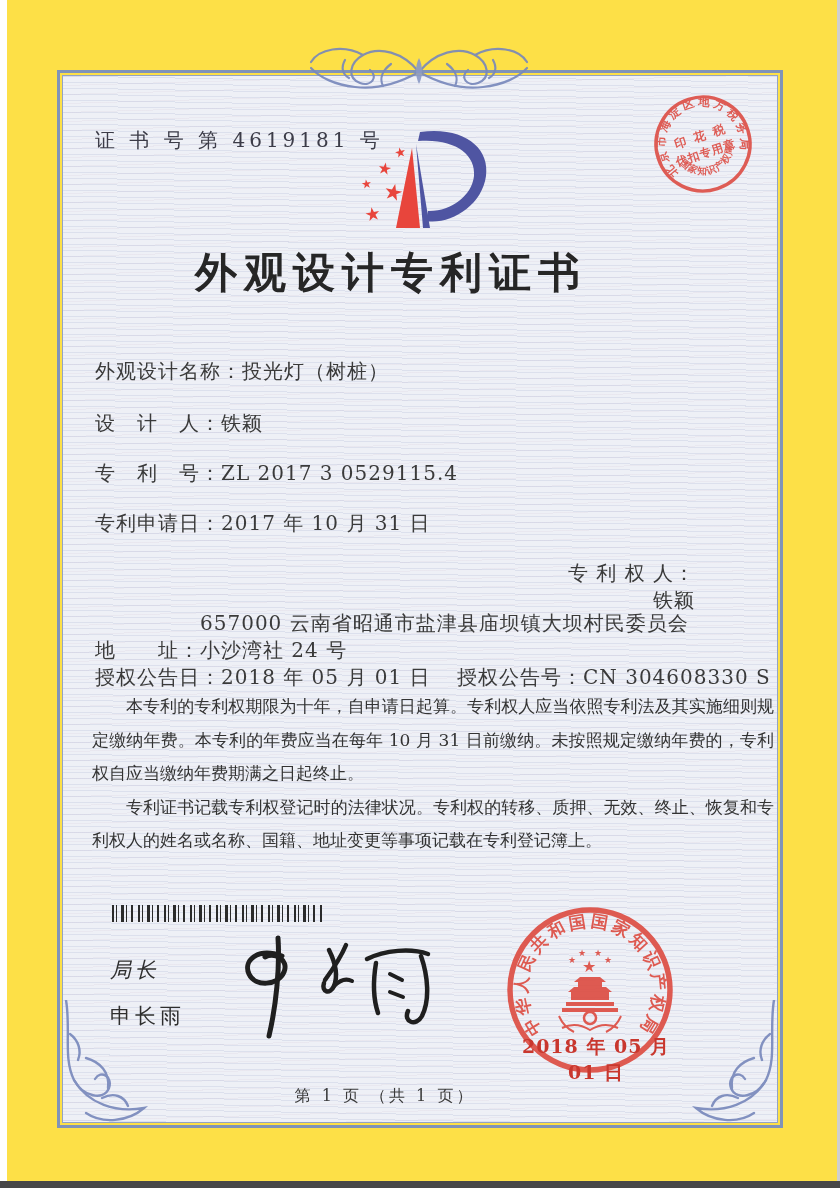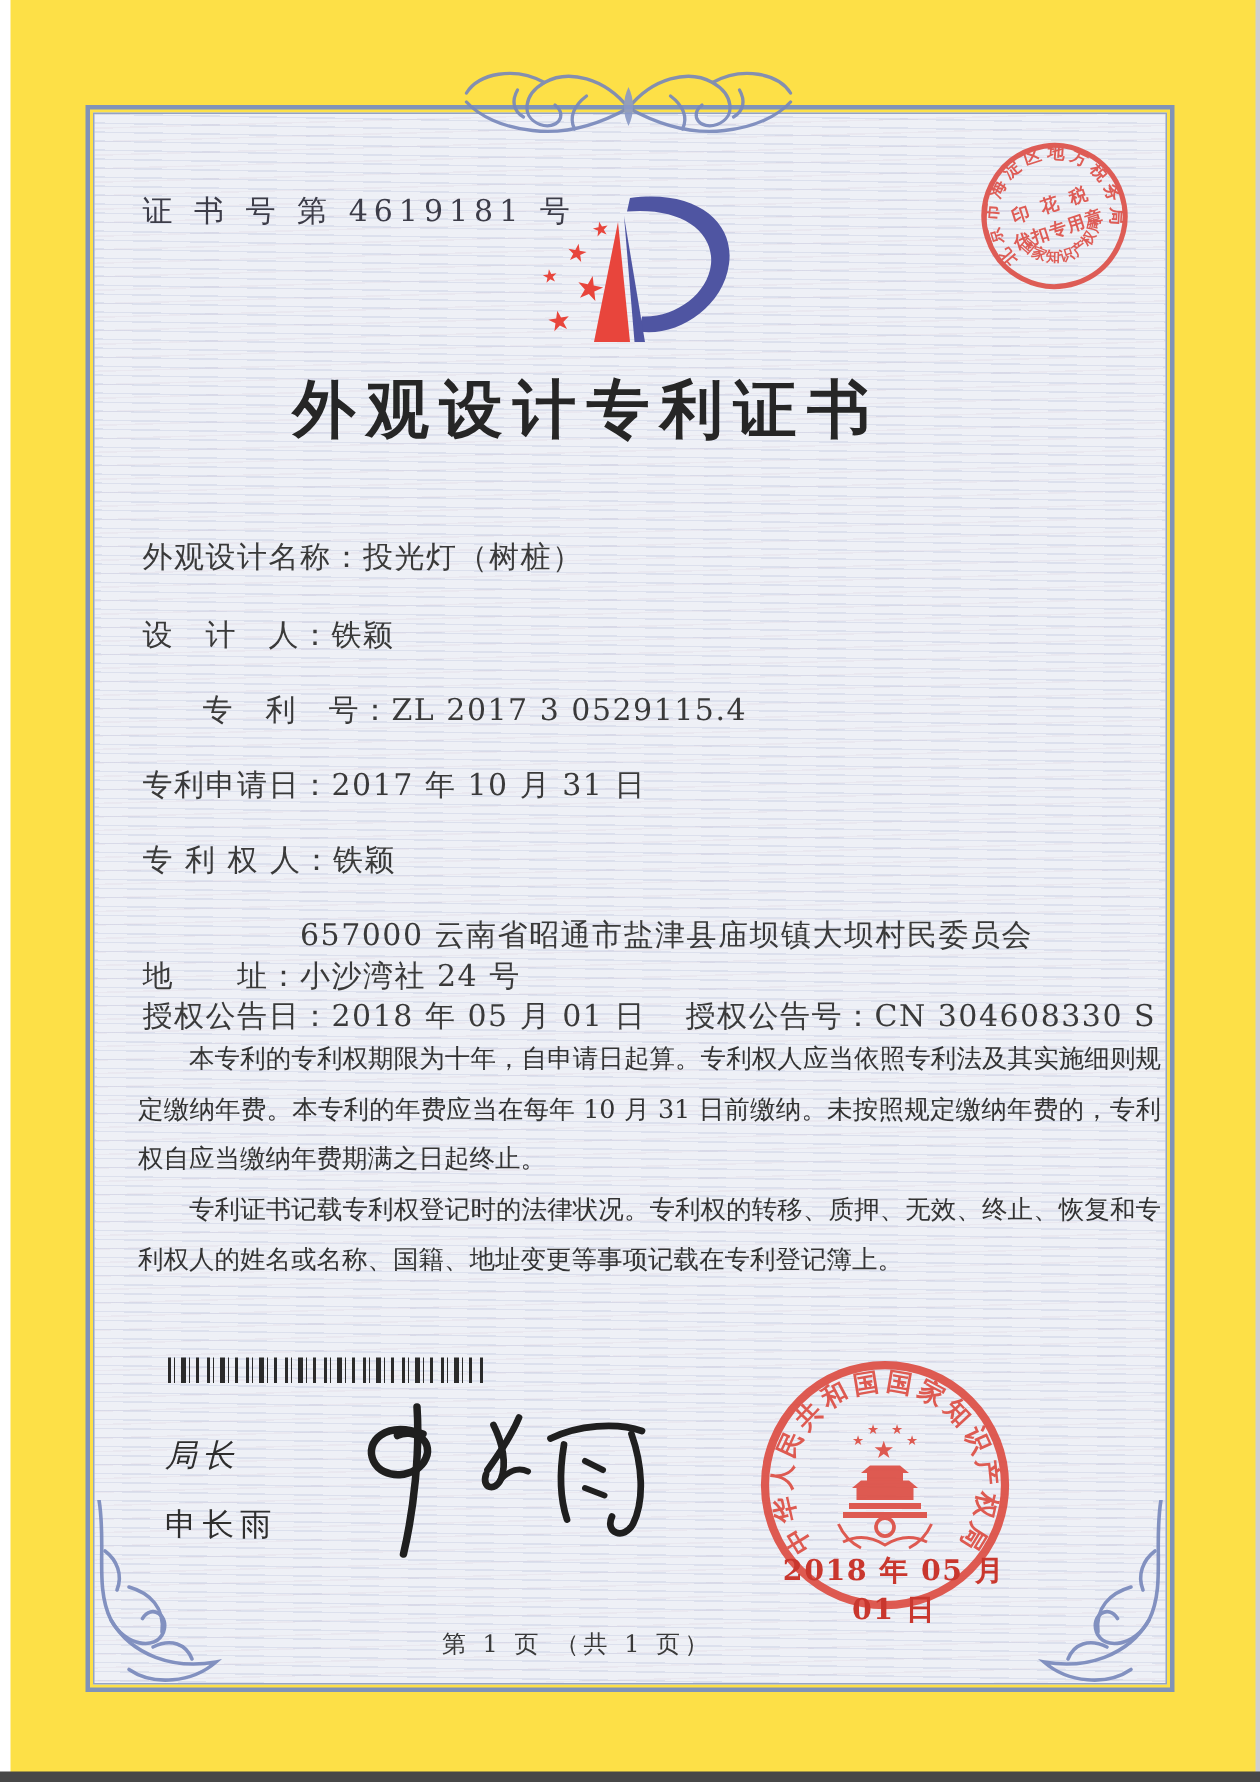--- a/index.html
+++ b/index.html
@@ -39,22 +39,22 @@
   .title {
     position:absolute; left:57px; top:245px; width:668px; z-index:3;
     text-align:center; font-size:42px; font-weight:600; letter-spacing:7px; color:#262626;
   }
 
   .fields { position:absolute; left:95px; top:358px; width:600px; z-index:3; }
   .field-row { display:flex; align-items:flex-end; position:absolute; left:0; width:600px;
                font-size:20px; color:#3a3a3a; letter-spacing:1px; line-height:27px; }
   .field-label { white-space:pre; flex:none; }
   .field-value { flex:1; }
-  .row-0 { top:0; }    .row-1 { top:52px; }  .row-2 { top:102px;margin-left:40px; }
-  .row-3 { top:152px; }.row-4 { top:202px; } .row-5 { top:252px; }
+  .row-0 { top:0; }    .row-1 { top:52px; }  .row-2 { top:102px; }
+  .row-3 { top:152px; }.row-4 { top:202px;flex-direction:column; } .row-5 { top:252px; }
   .grant-row { position:absolute; left:95px; top:664px; width:680px; z-index:3;
                font-size:20px; color:#3a3a3a; letter-spacing:1px; }
   .grant-left  { position:absolute; left:0; top:0; white-space:nowrap; }
   .grant-right { position:absolute; left:362px; top:0; white-space:nowrap; }
 
   .body-text { position:absolute; left:92px; top:690px; width:682px; z-index:3;
                font-size:17px; line-height:33.5px; color:#333; text-align:justify; }
   .body-text p { text-indent:2em; margin:0; }
 
   .barcode {

